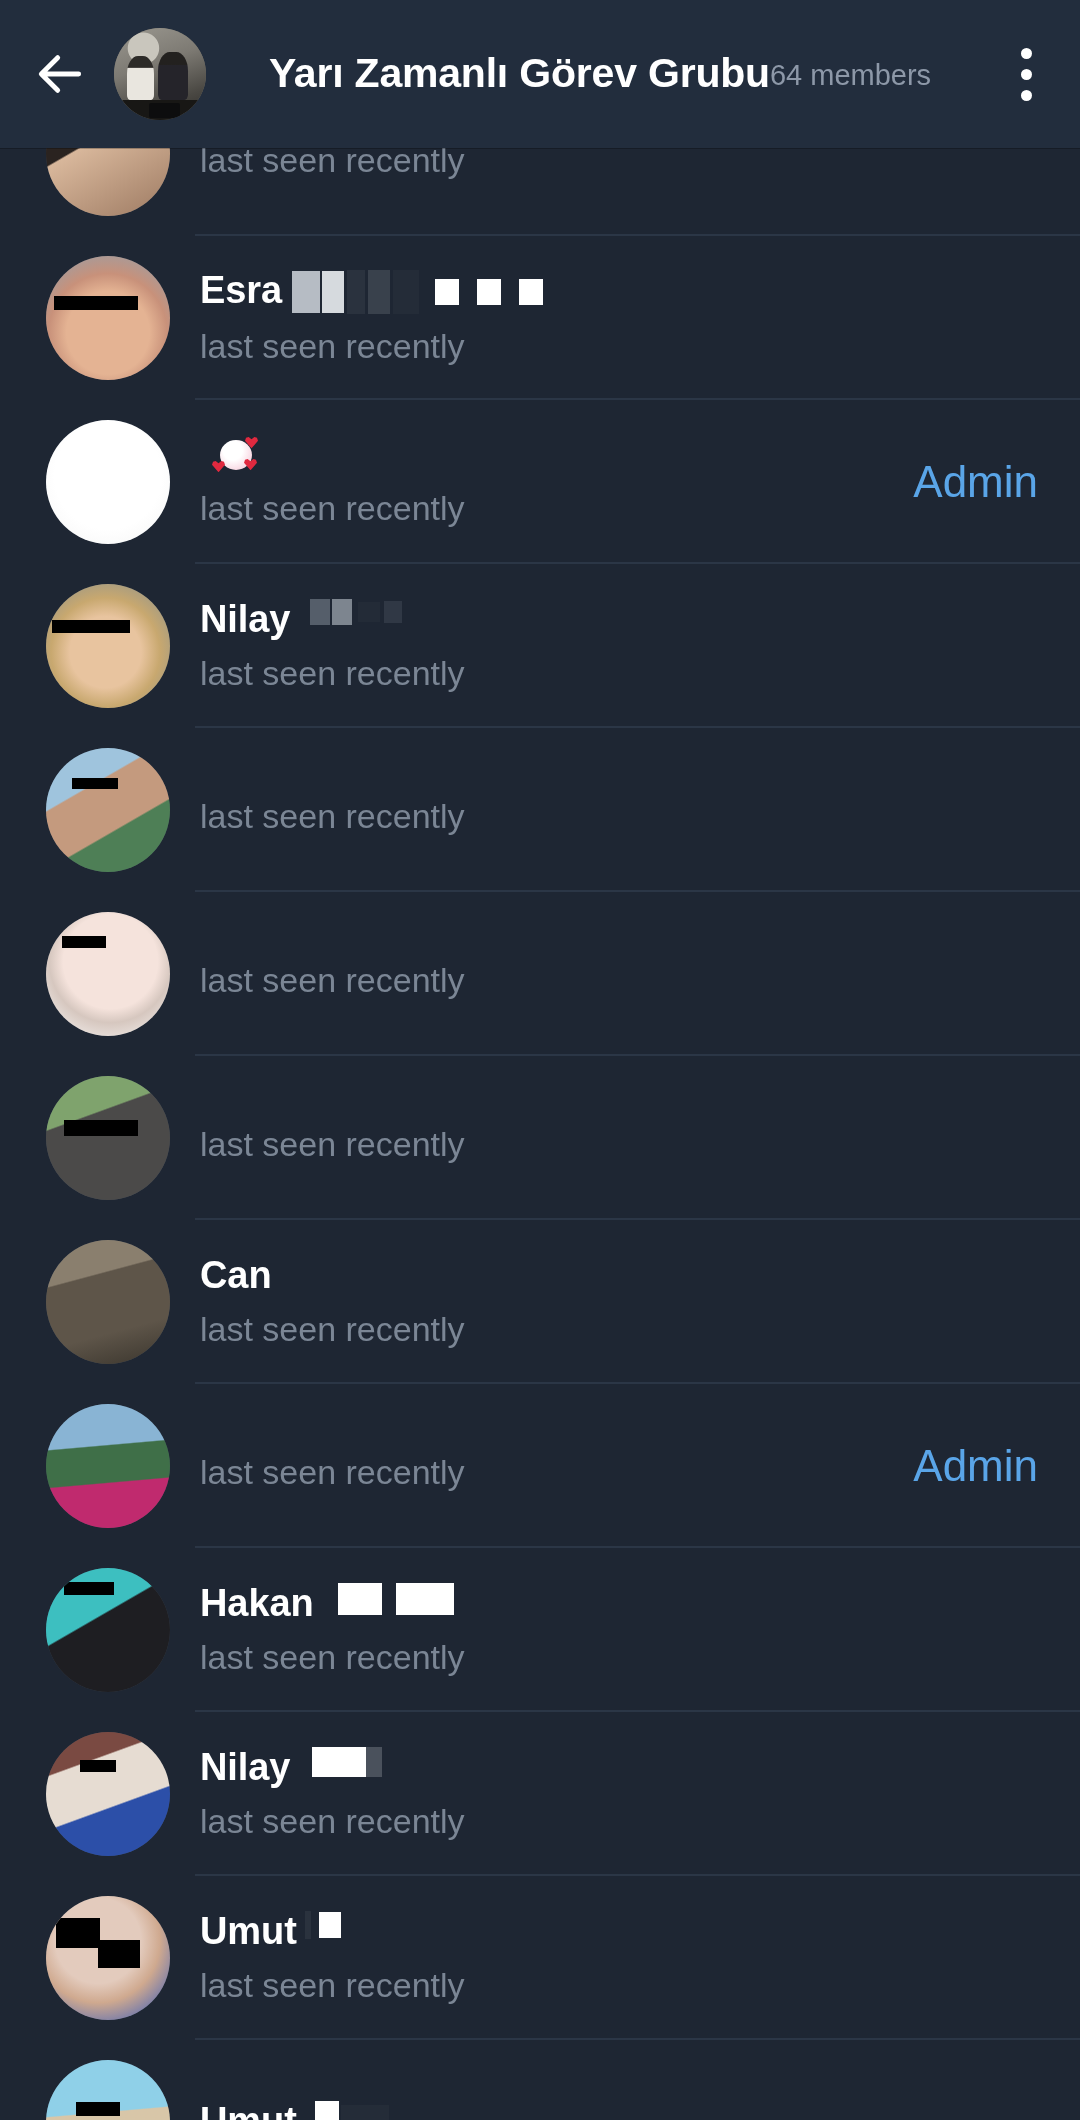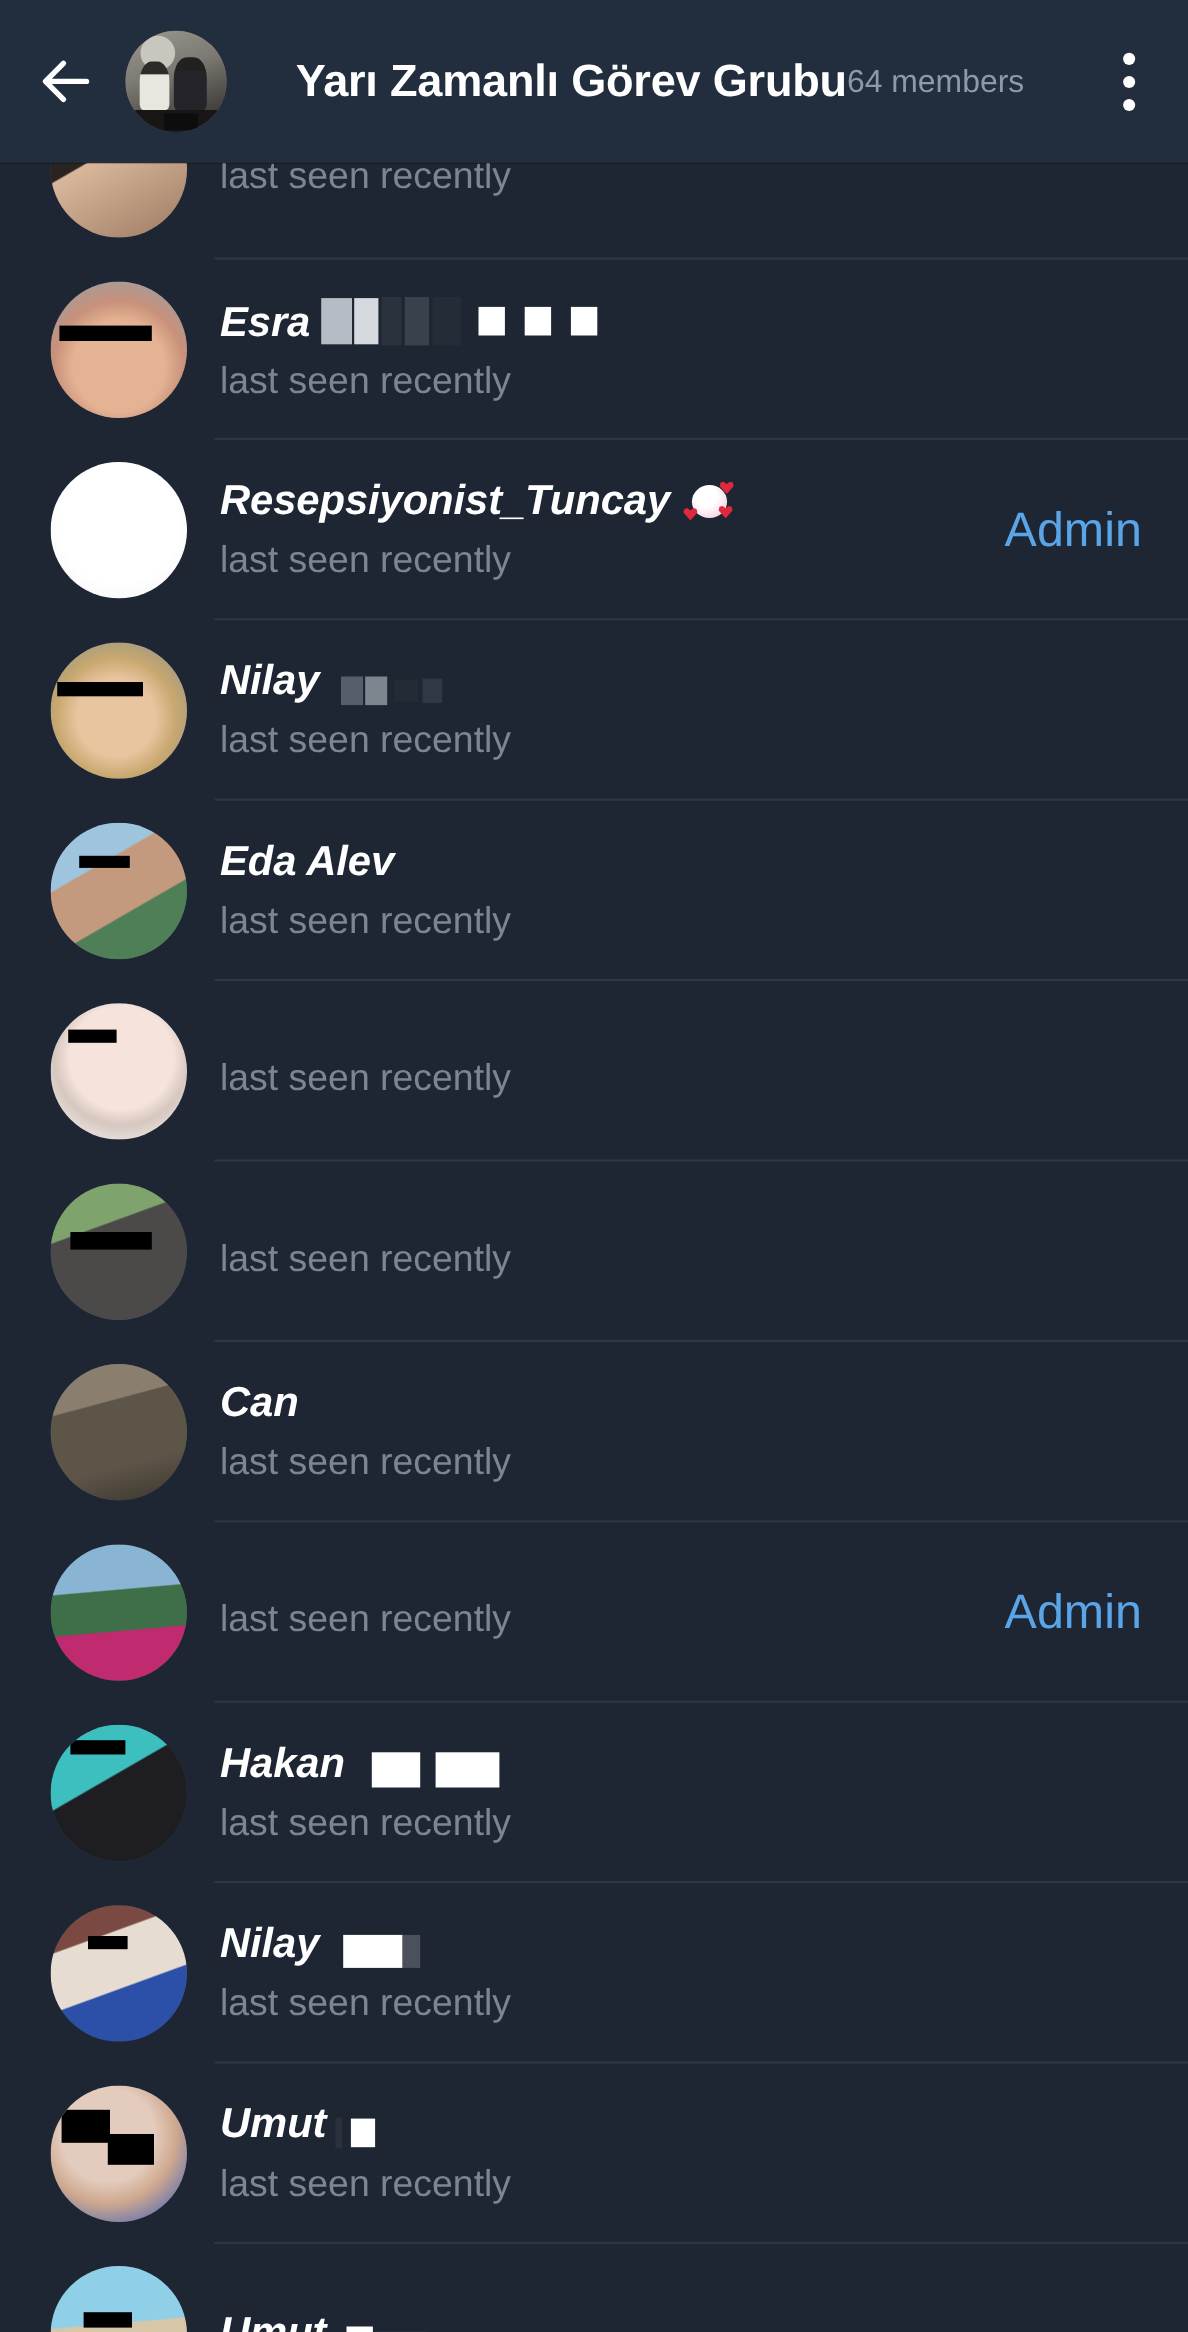--- a/index.html
+++ b/index.html
@@ -104,23 +104,22 @@
     overflow:hidden; position:relative; background:#3a4554;
   }
   .avatar .bar{
     position:absolute; background:#000; z-index:4;
   }
   .body{
     flex:1 1 auto; min-width:0; margin-left:30px;
     display:flex; flex-direction:column; justify-content:center;
   }
   .name-line{
-    display:flex; align-items:flex-end; gap:0px;
+    display:flex; align-items:flex-start; gap:0px;
     white-space:nowrap;
-    font-style:italic;
   }
   .name{
     color:#ffffff; font-size:38px; font-weight:700; letter-spacing:-0.1px; line-height:1.1;
   }
   .status{
     color:#7b8695; font-size:34px; font-weight:400; margin-top:14px; line-height:1.1;
   }
   .emoji-gem{
     display:inline-block; margin-left:16px;
     width:40px; height:44px; position:relative;
@@ -231,21 +230,20 @@
             <div class="status">last seen recently</div>
           </div>
           <div class="divider"></div>
         </div>
         <div class="row">
           <div class="avatar">
             <div class="ph" style="background: radial-gradient(circle at 50% 45%, rgb(255, 255, 255) 0px, rgb(255, 255, 255) 58%, rgb(243, 243, 243) 100%);"></div>
           </div>
           <div class="body">
             <div class="name-line">
-              <span class="name">Resepsiyonist_Tuncay</span>
               <span class="emoji-cat">
                 <span class="face"></span>
                 <span class="h1"></span>
                 <span class="h2"></span>
                 <span class="h3"></span>
               </span>
             </div>
             <div class="status">last seen recently</div>
           </div>
           <div class="admin">Admin</div>
@@ -269,23 +267,20 @@
             <div class="status">last seen recently</div>
           </div>
           <div class="divider"></div>
         </div>
         <div class="row">
           <div class="avatar">
             <div class="ph" style="background: linear-gradient(150deg, rgb(159, 196, 221) 0px, rgb(159, 196, 221) 32%, rgb(196, 154, 126) 33%, rgb(196, 154, 126) 62%, rgb(78, 127, 86) 63%, rgb(78, 127, 86) 100%);"></div>
             <div class="bar" style="left: 26px; top: 30px; width: 46px; height: 11px;"></div>
           </div>
           <div class="body">
-            <div class="name-line">
-              <span class="name">Eda Alev</span>
-            </div>
             <div class="status">last seen recently</div>
           </div>
           <div class="divider"></div>
         </div>
         <div class="row">
           <div class="avatar">
             <div class="ph" style="background: radial-gradient(circle at 52% 40%, rgb(245, 227, 220) 0px, rgb(245, 227, 220) 48%, rgb(214, 199, 191) 62%, rgb(255, 255, 255) 100%);"></div>
             <div class="bar" style="left: 16px; top: 24px; width: 44px; height: 12px;"></div>
           </div>
           <div class="body">

